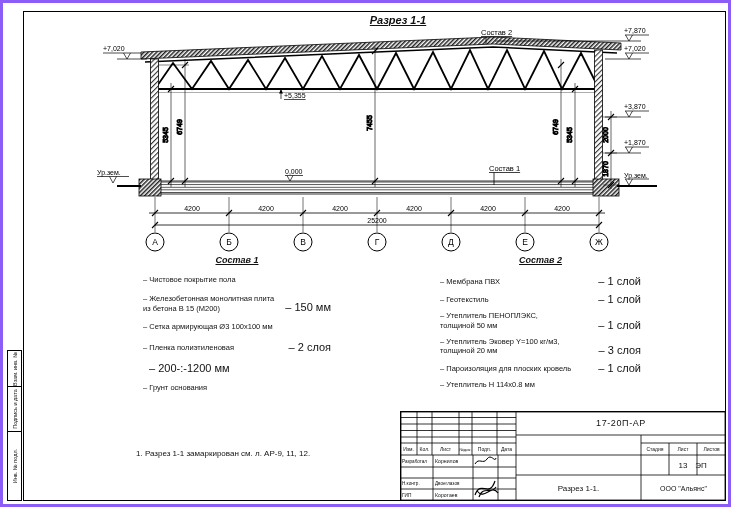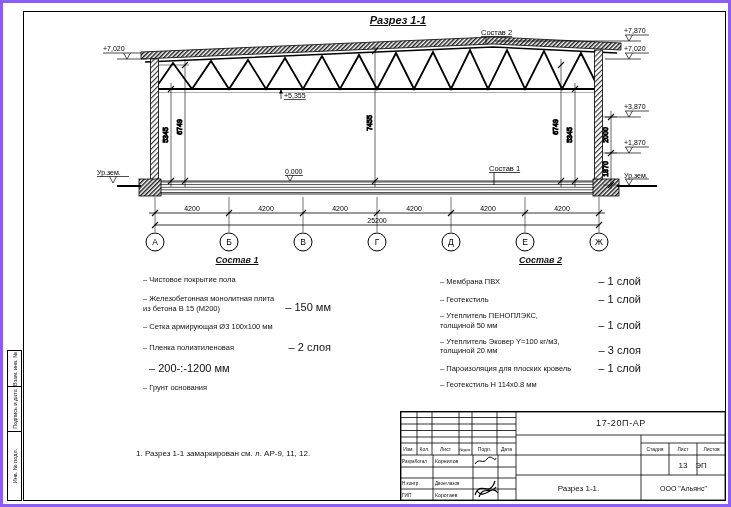--- a/index.html
+++ b/index.html
@@ -240,21 +240,21 @@
     <div class="ci">
       <span class="ci-t">– Утеплитель Эковер Y=100 кг/м3,
 толщиной 20 мм</span>
       <span class="ci-v">– 3 слоя</span>
     </div>
     <div class="ci">
       <span class="ci-t">– Пароизоляция для плоских кровель</span>
       <span class="ci-v">– 1 слой</span>
     </div>
     <div class="ci">
-      <span class="ci-t">– Геотекстиль Н 114х0.8 мм</span>
+      <span class="ci-t">– Утеплитель Н 114х0.8 мм</span>
       <span class="ci-v"></span>
     </div>
   </div>
 
   <div class="note">1. Разрез 1-1 замаркирован см. л. АР-9, 11, 12.</div>
 
   <div id="stamp">
     <svg width="326" height="90" viewBox="0 0 326 90" style="position:absolute;left:0;top:0;">
       <rect x="0.7" y="0.7" width="324.6" height="88.6" fill="none" stroke="#000" stroke-width="1.4"></rect>
       <path fill="none" stroke="#000" stroke-width="0.8" d="

